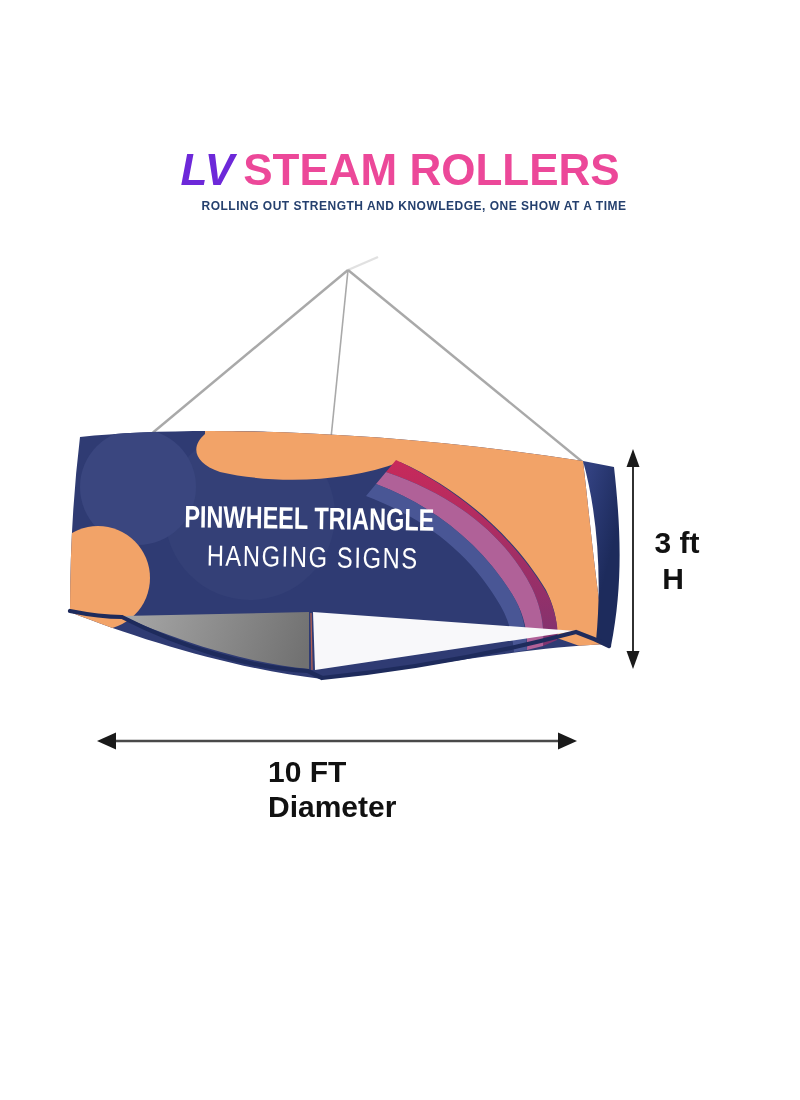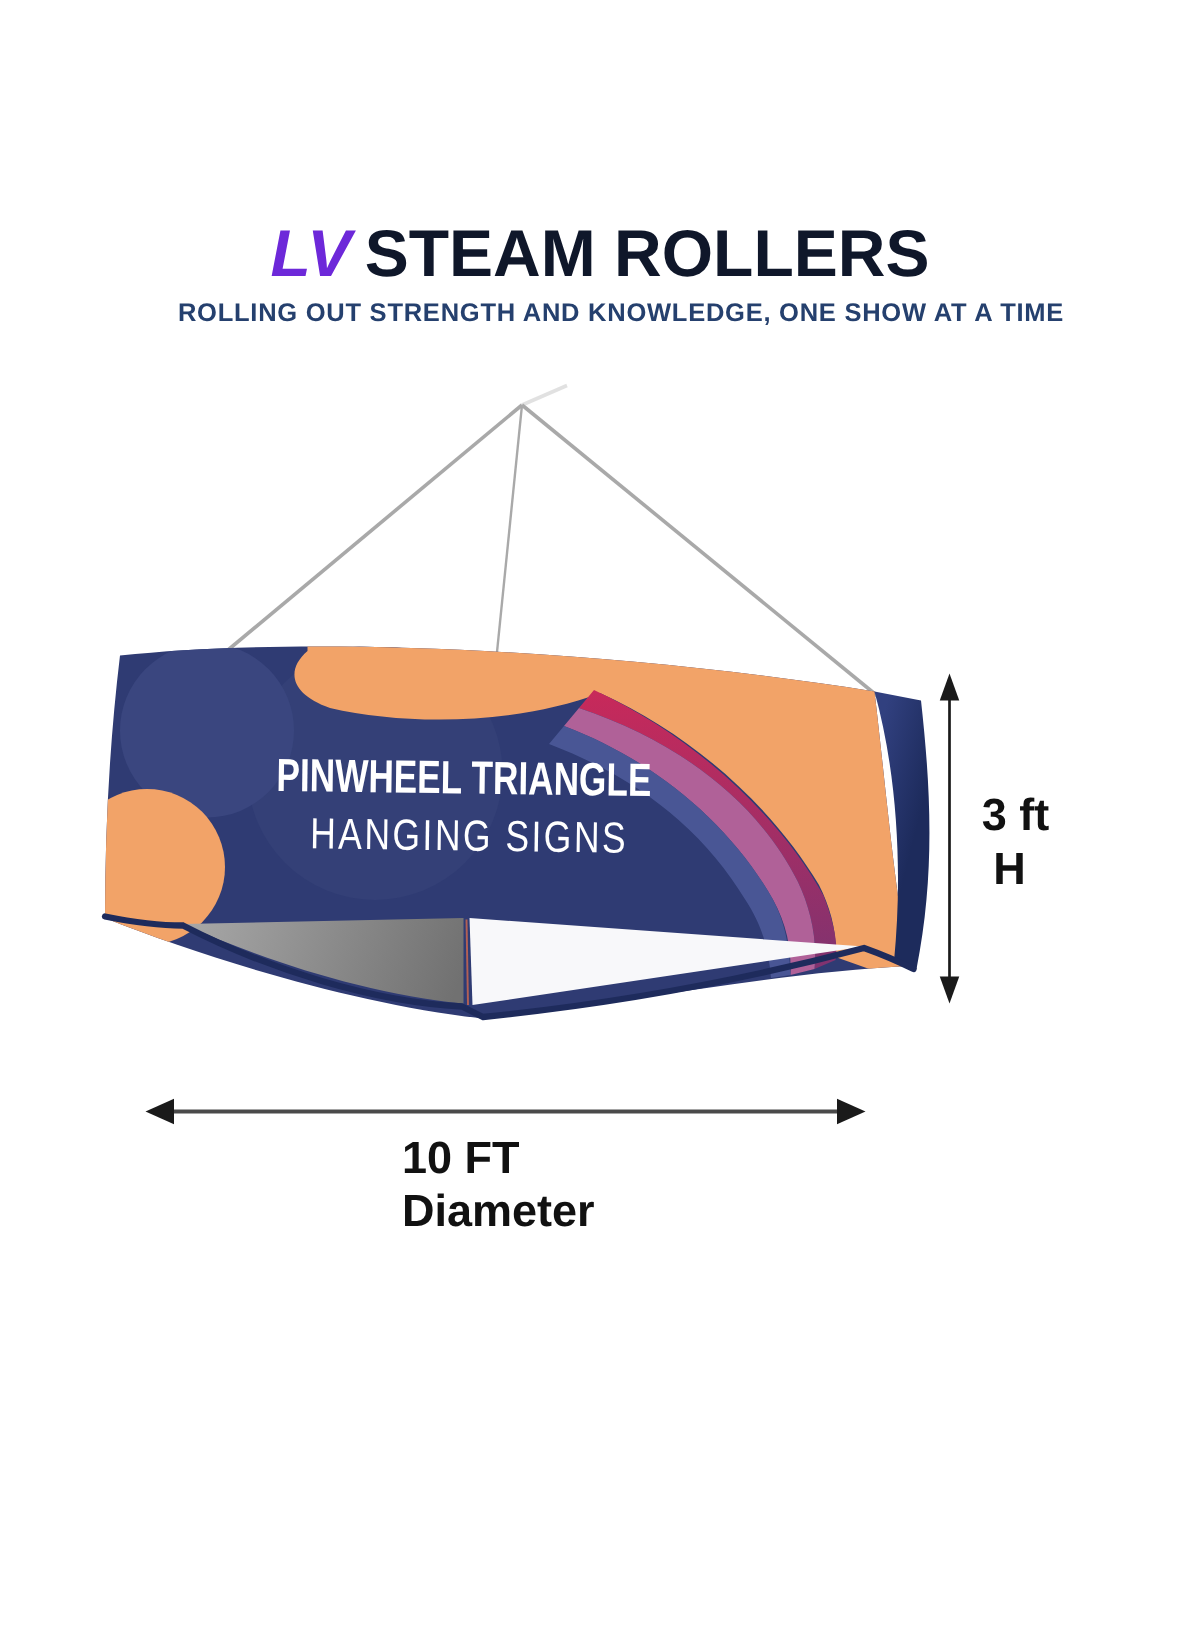--- a/index.html
+++ b/index.html
@@ -1,22 +1,22 @@
 <!DOCTYPE html>
 <html><head>
 <meta charset="utf-8">
 <style>
   html,body{margin:0;padding:0;background:#ffffff;}
   .canvas{position:relative;width:800px;height:1100px;background:#ffffff;overflow:hidden;
           font-family:"Liberation Sans", sans-serif;}
   .logo-block{position:absolute;top:148px;left:0;width:100%;text-align:center;line-height:1;}
   .logo-main{font-size:44px;font-weight:bold;letter-spacing:0px;white-space:nowrap;}
   .logo-lv{color:#6d28d9;font-style:italic;margin-right:9px;}
-  .logo-rest{color:#0f172a;}
-  .logo-tagline{margin-top:8px;font-size:17px;font-weight:bold;letter-spacing:0.5px;
+  .logo-rest{color:#ec4899;}
+  .logo-tagline{margin-top:8px;font-size:12px;font-weight:bold;letter-spacing:0.5px;
                 color:#25406e;white-space:nowrap;margin-left:28px;}
   svg{position:absolute;left:0;top:0;}
   .dim-label{font-family:"Liberation Sans", sans-serif;font-weight:bold;font-size:30px;fill:#111111;}
   .banner-title{font-family:"Liberation Sans", sans-serif;font-weight:bold;font-size:31px;fill:#ffffff;}
   .banner-sub{font-family:"Liberation Sans", sans-serif;font-weight:normal;font-size:29px;fill:#ffffff;letter-spacing:2px;}
 </style>
 </head>
 <body>
 
 <div class="canvas">

